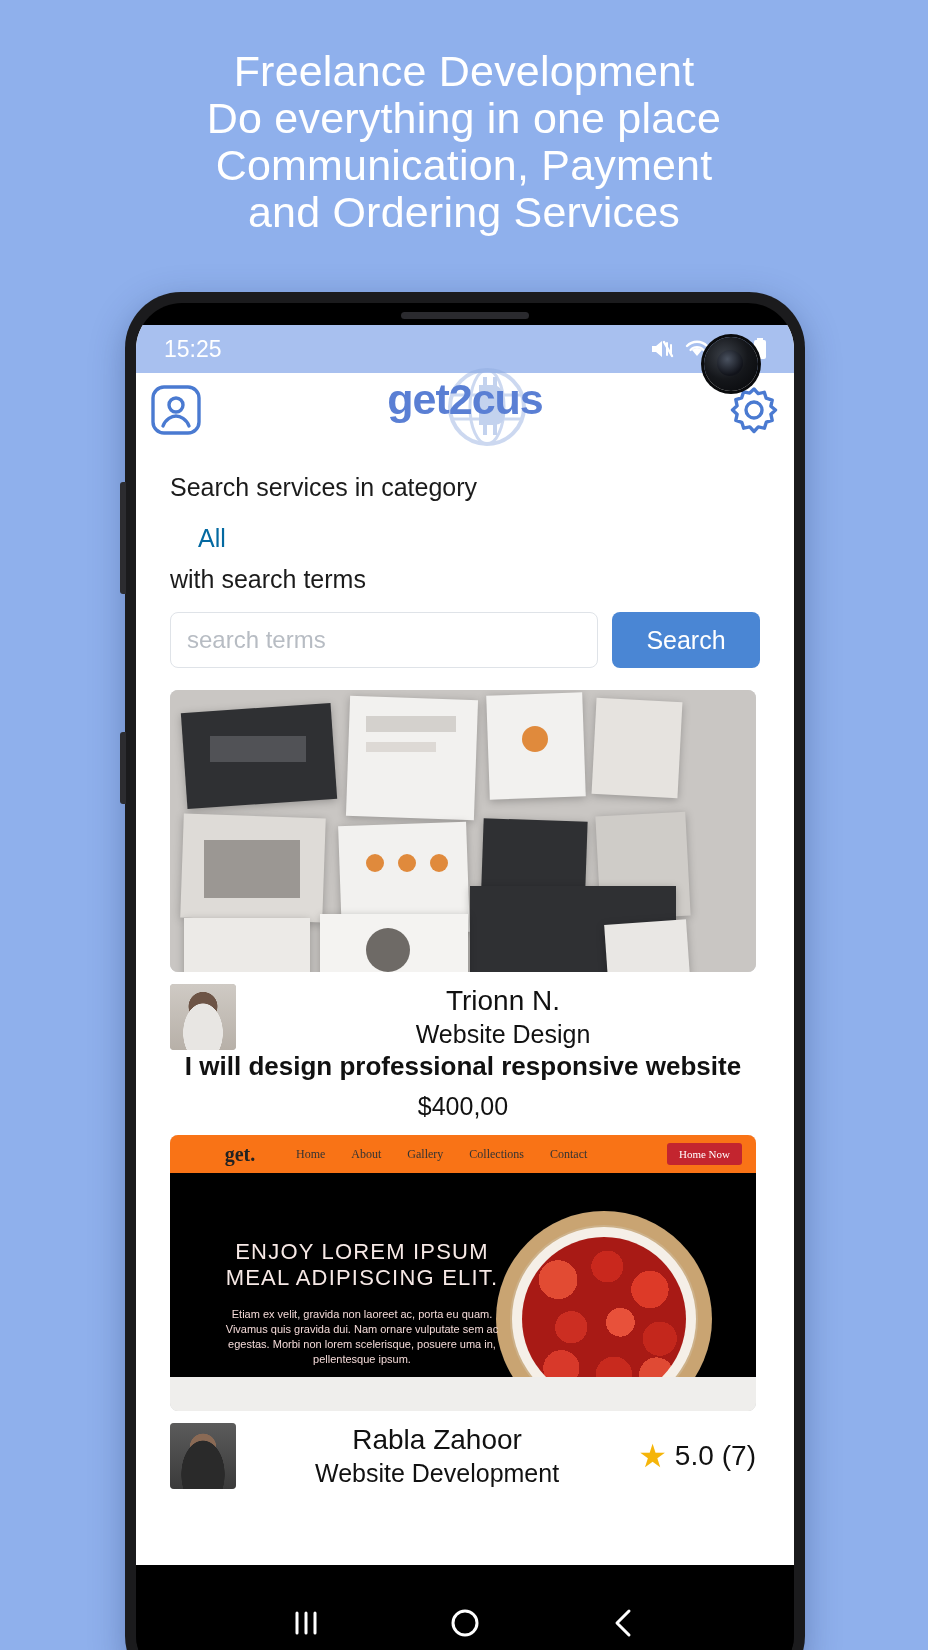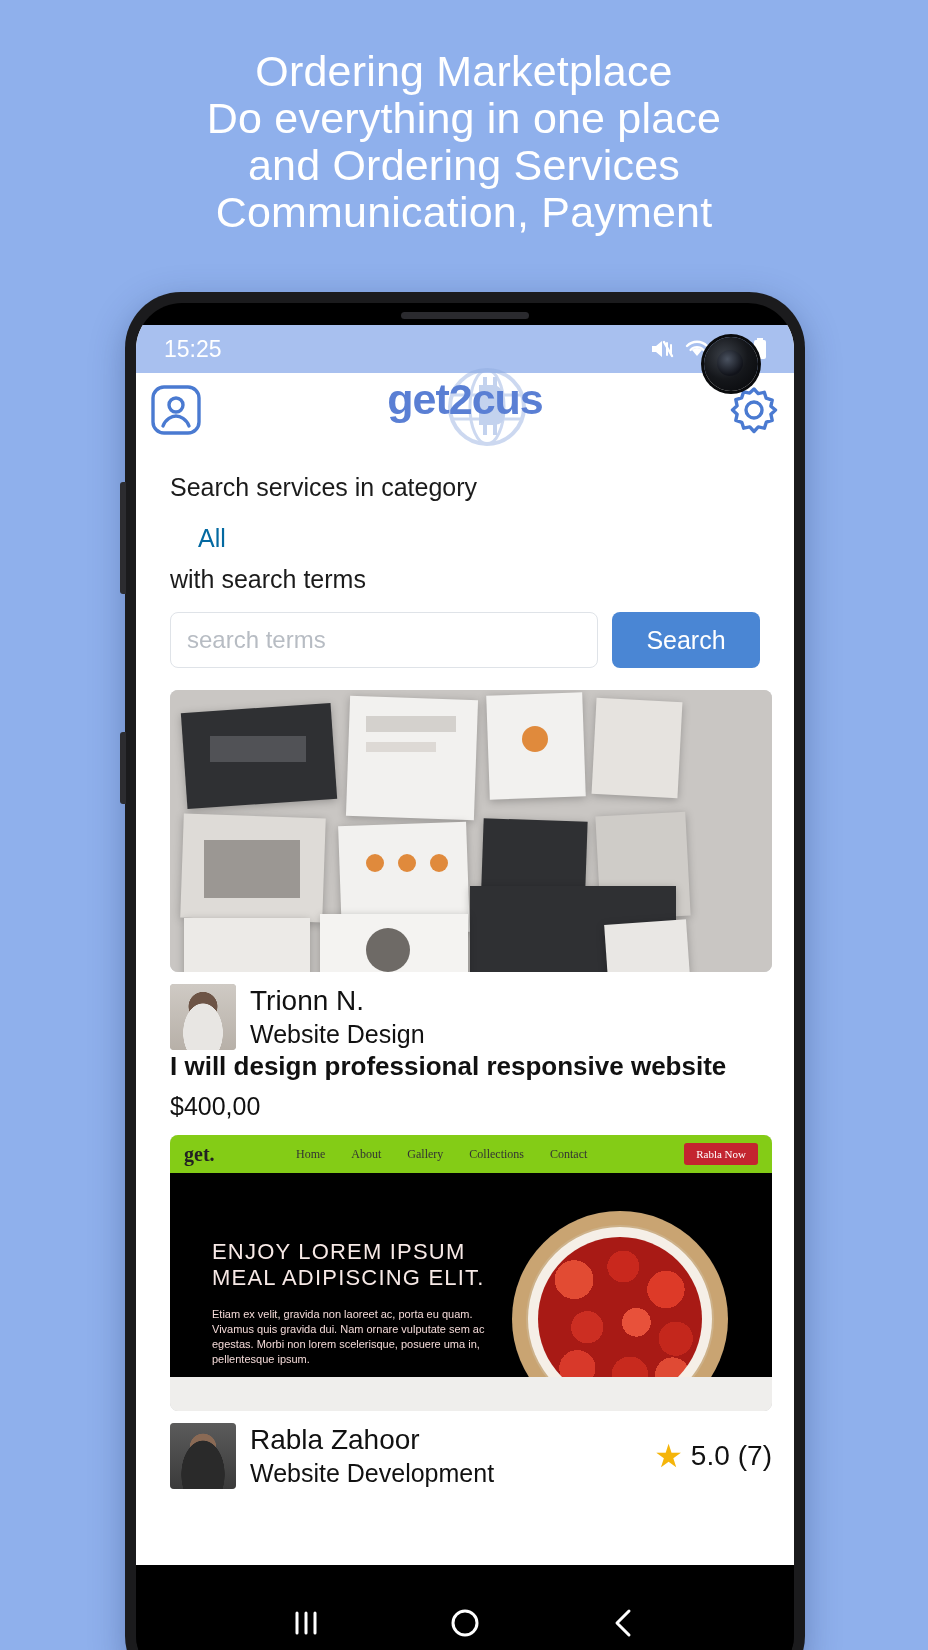--- a/index.html
+++ b/index.html
@@ -180,21 +180,21 @@
     border: none;
     border-radius: 8px;
     background: #4a86d4;
     color: #fff;
     font-size: 25px;
     font-family: "Liberation Sans", sans-serif;
     cursor: pointer;
   }
 
   
-  .feed { padding: 22px 22px 0 34px; }
+  .feed { padding: 22px 38px 0 34px; text-align: center; }
   .card { margin-bottom: 14px; }
   .card-media {
     width: 100%;
     height: 282px;
     border-radius: 8px;
     overflow: hidden;
     position: relative;
     background: #cfcfcf;
   }
   .seller-row {
@@ -244,21 +244,21 @@
   }
   .mock1 .dark { background: #2f3033; }
   .mock1 .bar { position: absolute; background: #cfcdca; }
   .mock1 .ph { position: absolute; background: #8e8b87; }
   .mock1 .orange { background: #e08a3c; border-radius: 50%; }
 
   
   .mock2 { position: absolute; inset: 0; background: #efeeec; }
   .m2-nav {
     height: 38px;
-    background: #84cc16;
+    background: #f97316;
     display: flex;
     align-items: center;
     padding: 0 14px;
     gap: 0;
   }
   .m2-logo {
     font-family: "Liberation Serif", serif;
     font-size: 20px;
     color: #222;
     font-weight: 700;
@@ -368,24 +368,24 @@
     align-items: center;
     justify-content: space-around;
     padding: 0 90px;
   }
   .navbar svg { display: block; }
 </style>
 </head>
 <body>
 
 <div class="headline">
-  <div>Ordering Marketplace</div>
+  <div>Freelance Development</div>
   <div>Do everything in one place</div>
+  <div>Communication, Payment</div>
   <div>and Ordering Services</div>
-  <div>Communication, Payment</div>
 </div>
 
 <div class="phone">
   <div class="side-btn b1"></div>
   <div class="side-btn b2"></div>
   <div class="phone-inner">
     <div class="speaker"></div>
     <div class="camera"></div>
 
     <div class="screen">
@@ -510,21 +510,21 @@
             <div class="mock2">
               <div class="m2-nav">
                 <span class="m2-logo">get.</span>
                 <span class="m2-links">
                   <span>Home</span>
                   <span>About</span>
                   <span>Gallery</span>
                   <span>Collections</span>
                   <span>Contact</span>
                 </span>
-                <span class="m2-cta">Rabla Now</span>
+                <span class="m2-cta">Home Now</span>
               </div>
               <div class="m2-hero">
                 <div class="m2-bowl"></div>
                 <div class="m2-copy">
                   <div class="m2-h1">ENJOY LOREM IPSUM</div>
                   <div class="m2-h1">MEAL ADIPISCING ELIT.</div>
                   <div class="m2-p">Etiam ex velit, gravida non laoreet ac, porta eu quam. Vivamus quis gravida dui. Nam ornare vulputate sem ac egestas. Morbi non lorem scelerisque, posuere uma in, pellentesque ipsum.</div>
 
                 </div>
               </div>

